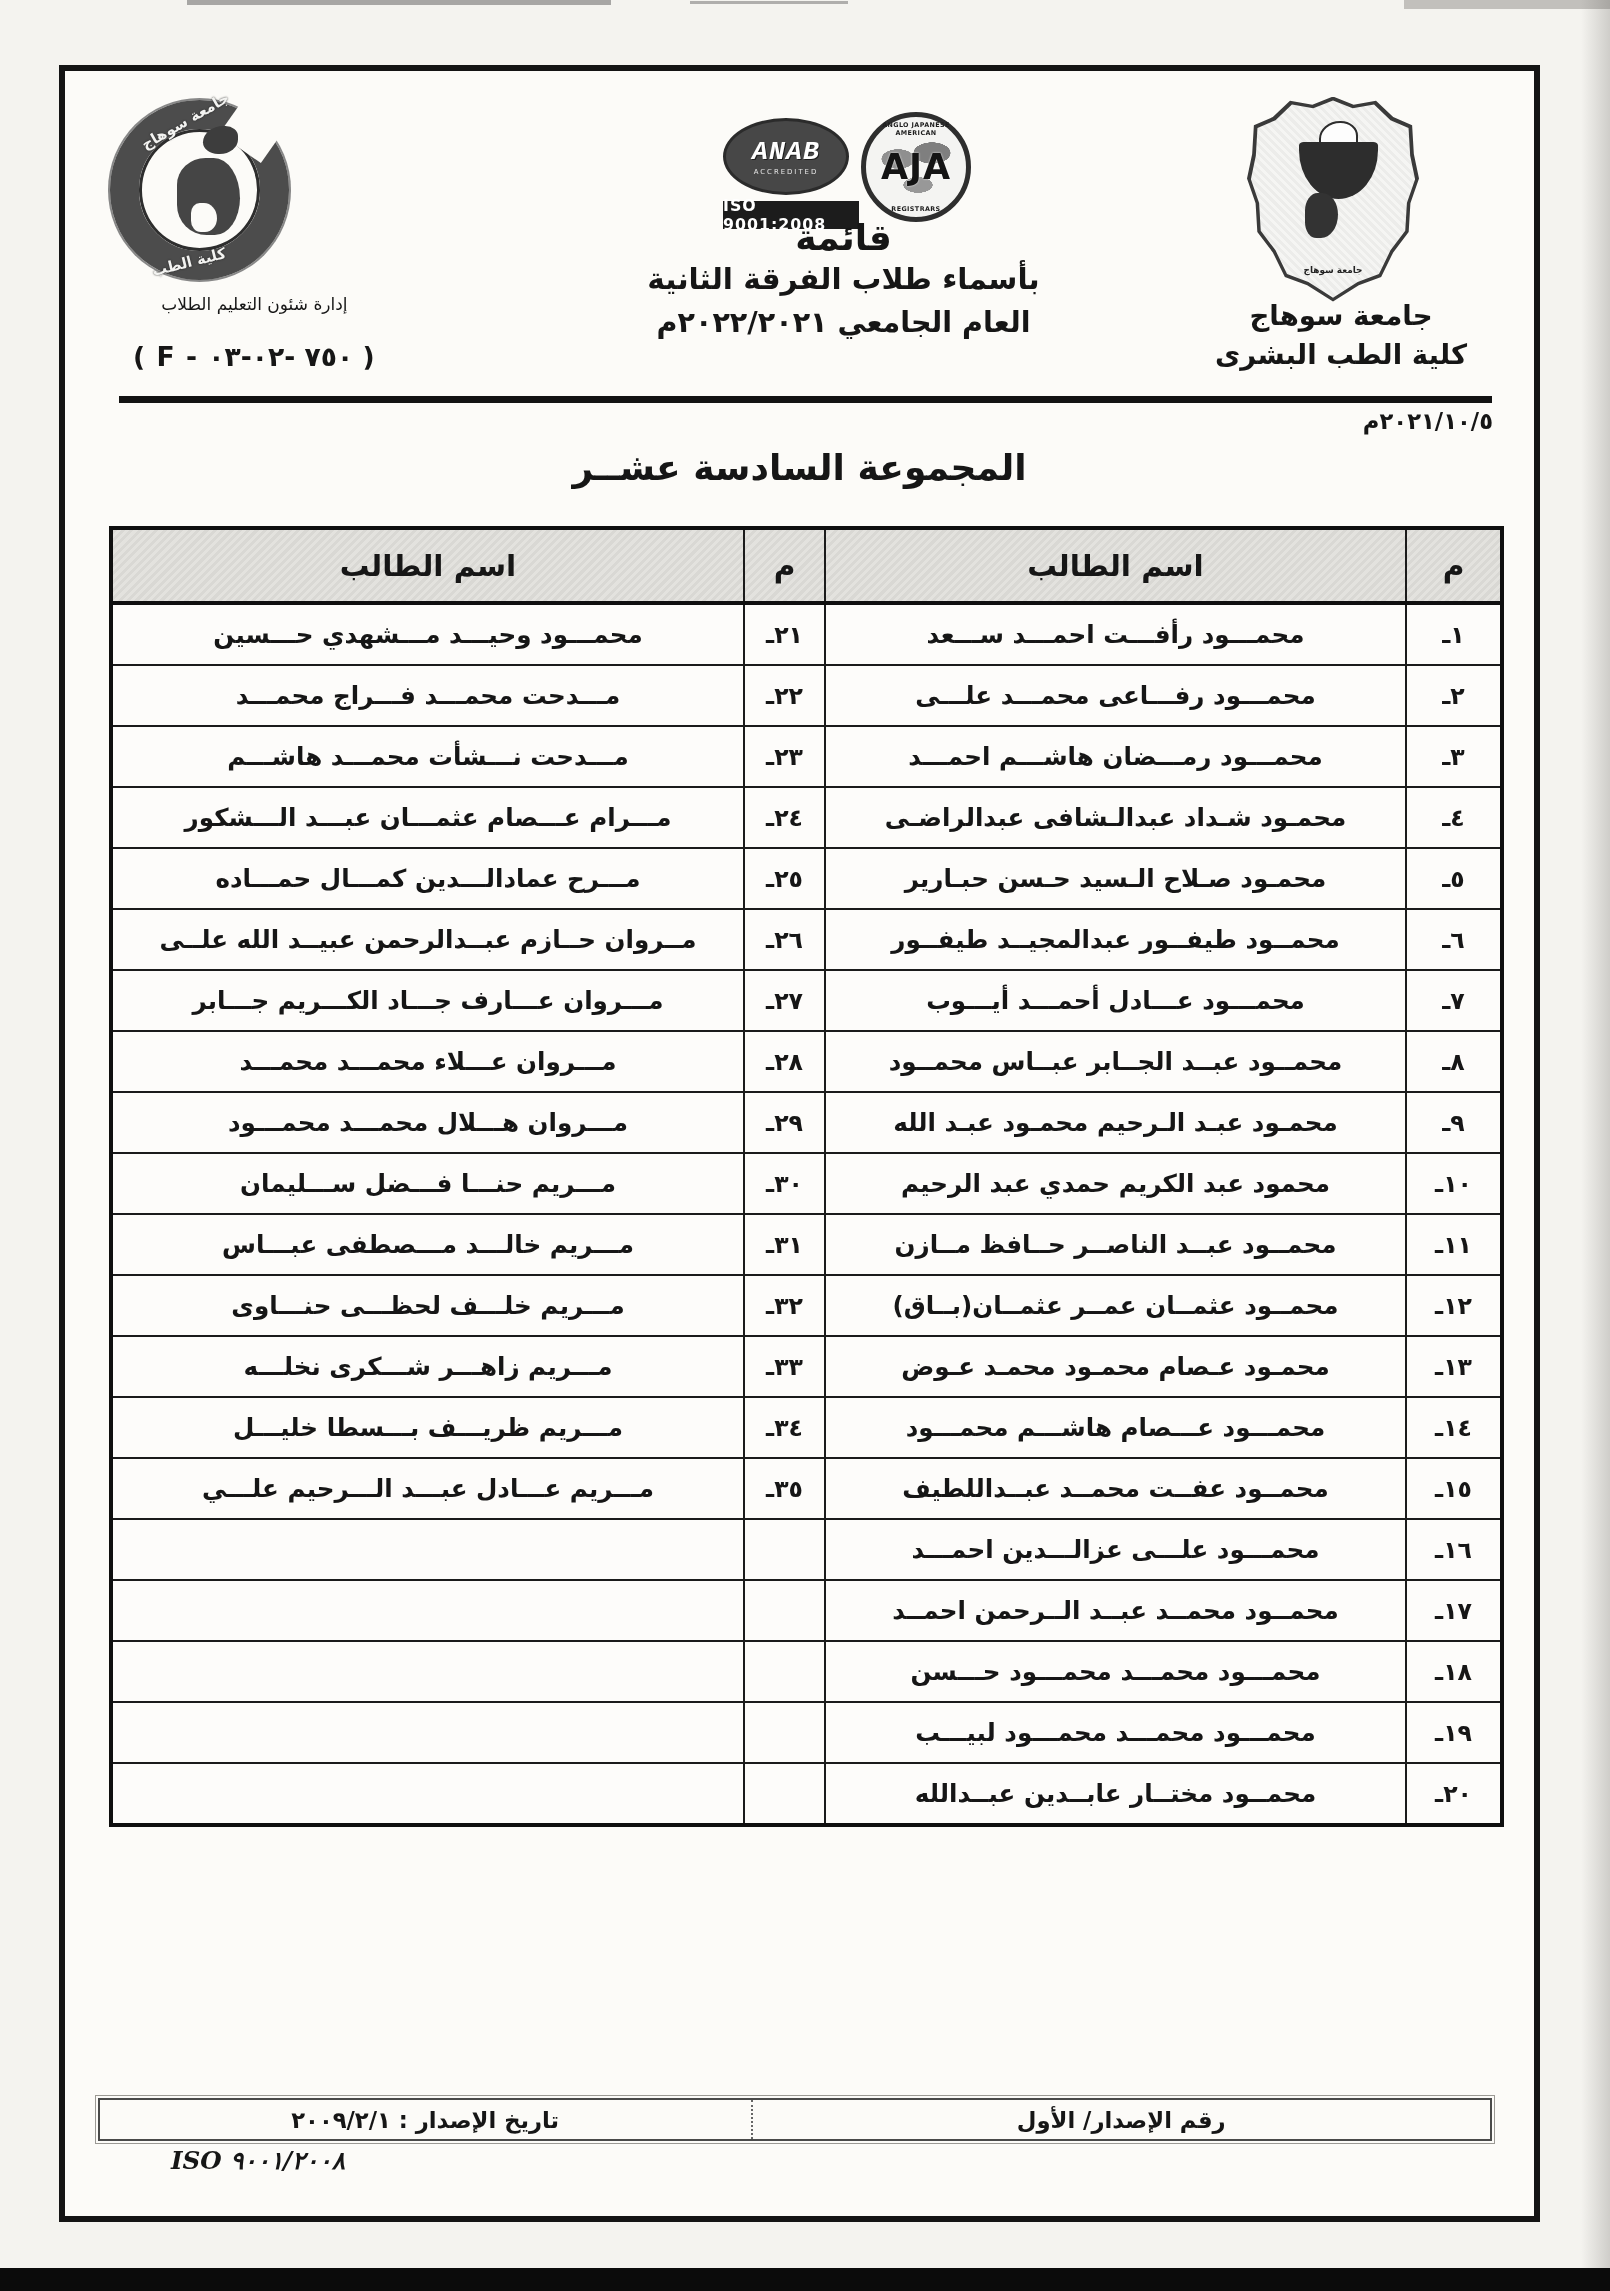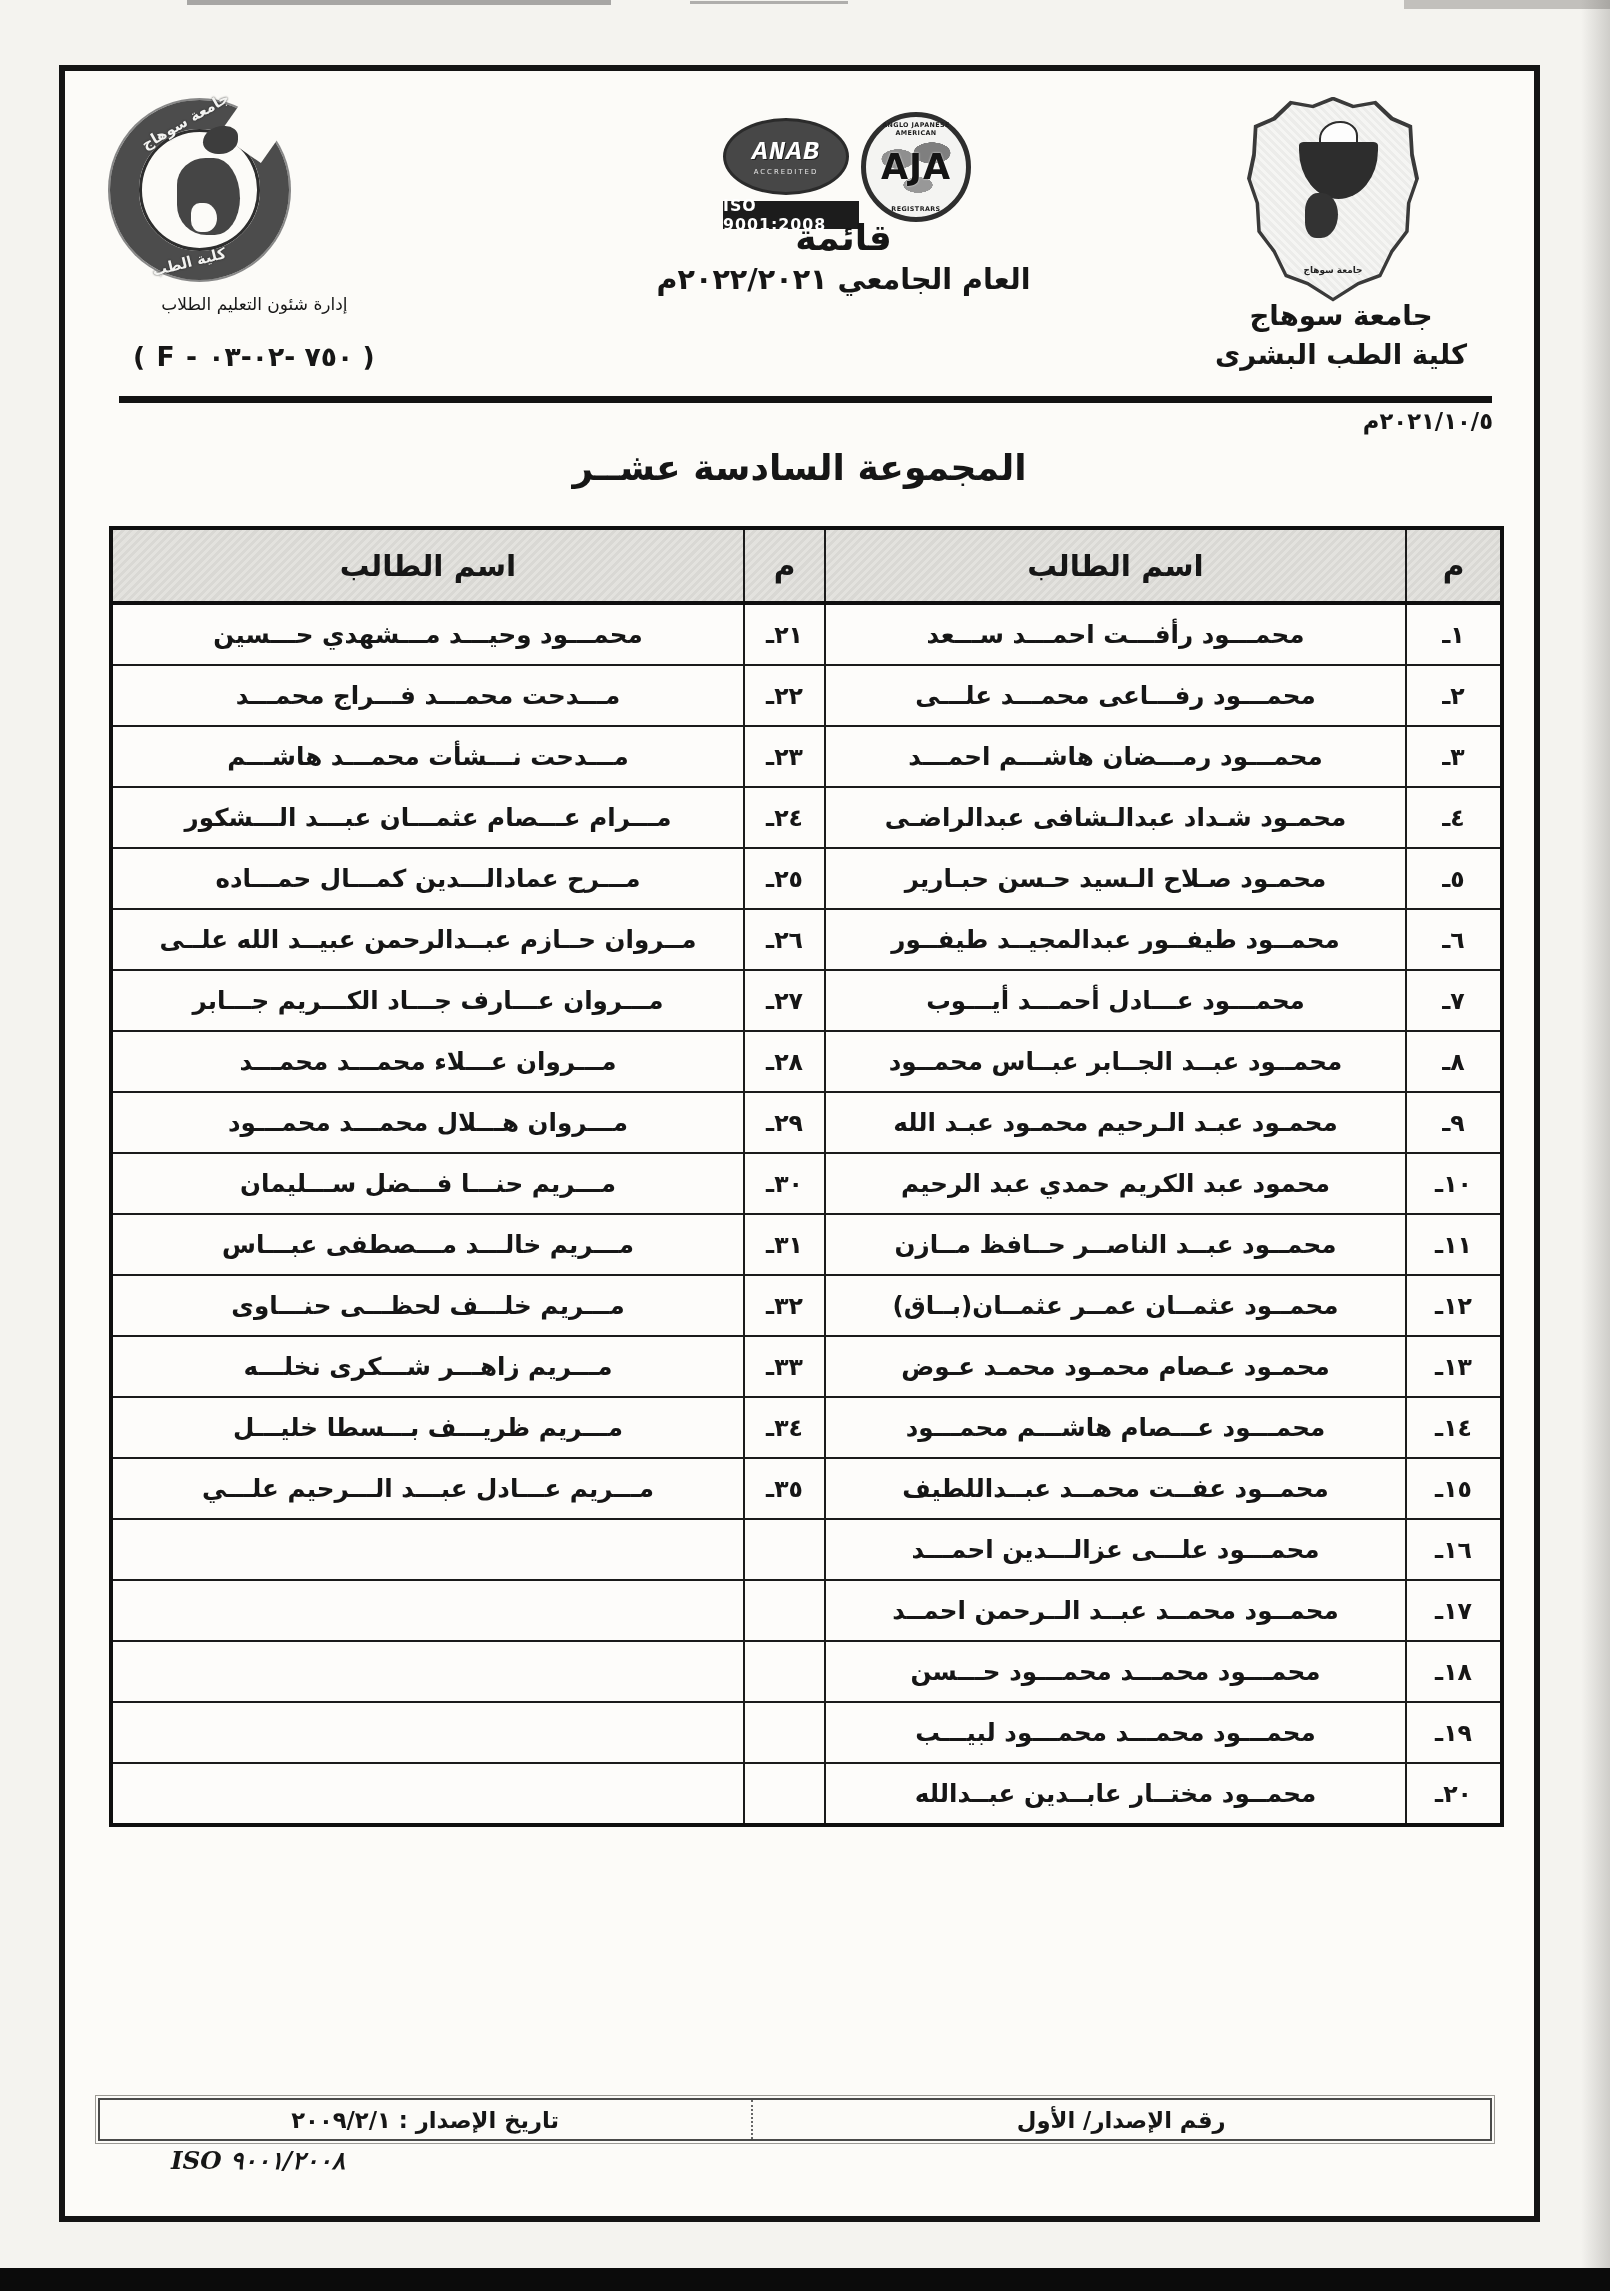--- a/index.html
+++ b/index.html
@@ -138,20 +138,21 @@
     <div class="anab-sub">ACCREDITED</div>
   </div>
   <div class="iso-badge">ISO 9001:2008</div>
   <div class="aja">
     <div class="aja-arc top">ANGLO JAPANESE AMERICAN</div>
     <div class="aja-name">AJA</div>
     <div class="aja-arc bottom">REGISTRARS</div>
   </div>
   <div class="center-text">
     <div class="l1">قائمة</div>
+    <div class="l2">بأسماء طلاب الفرقة الثانية</div>
     <div class="l3">العام الجامعي ٢٠٢٢/٢٠٢١م</div>
   </div>
 
   <div class="shield">
     <div class="shield-outer"></div>
     <div class="shield-inner"></div>
     <div class="shield-sail"></div>
     <div class="shield-boat"></div>
     <div class="shield-head"></div>
     <div class="shield-caption">جامعة سوهاج</div>

